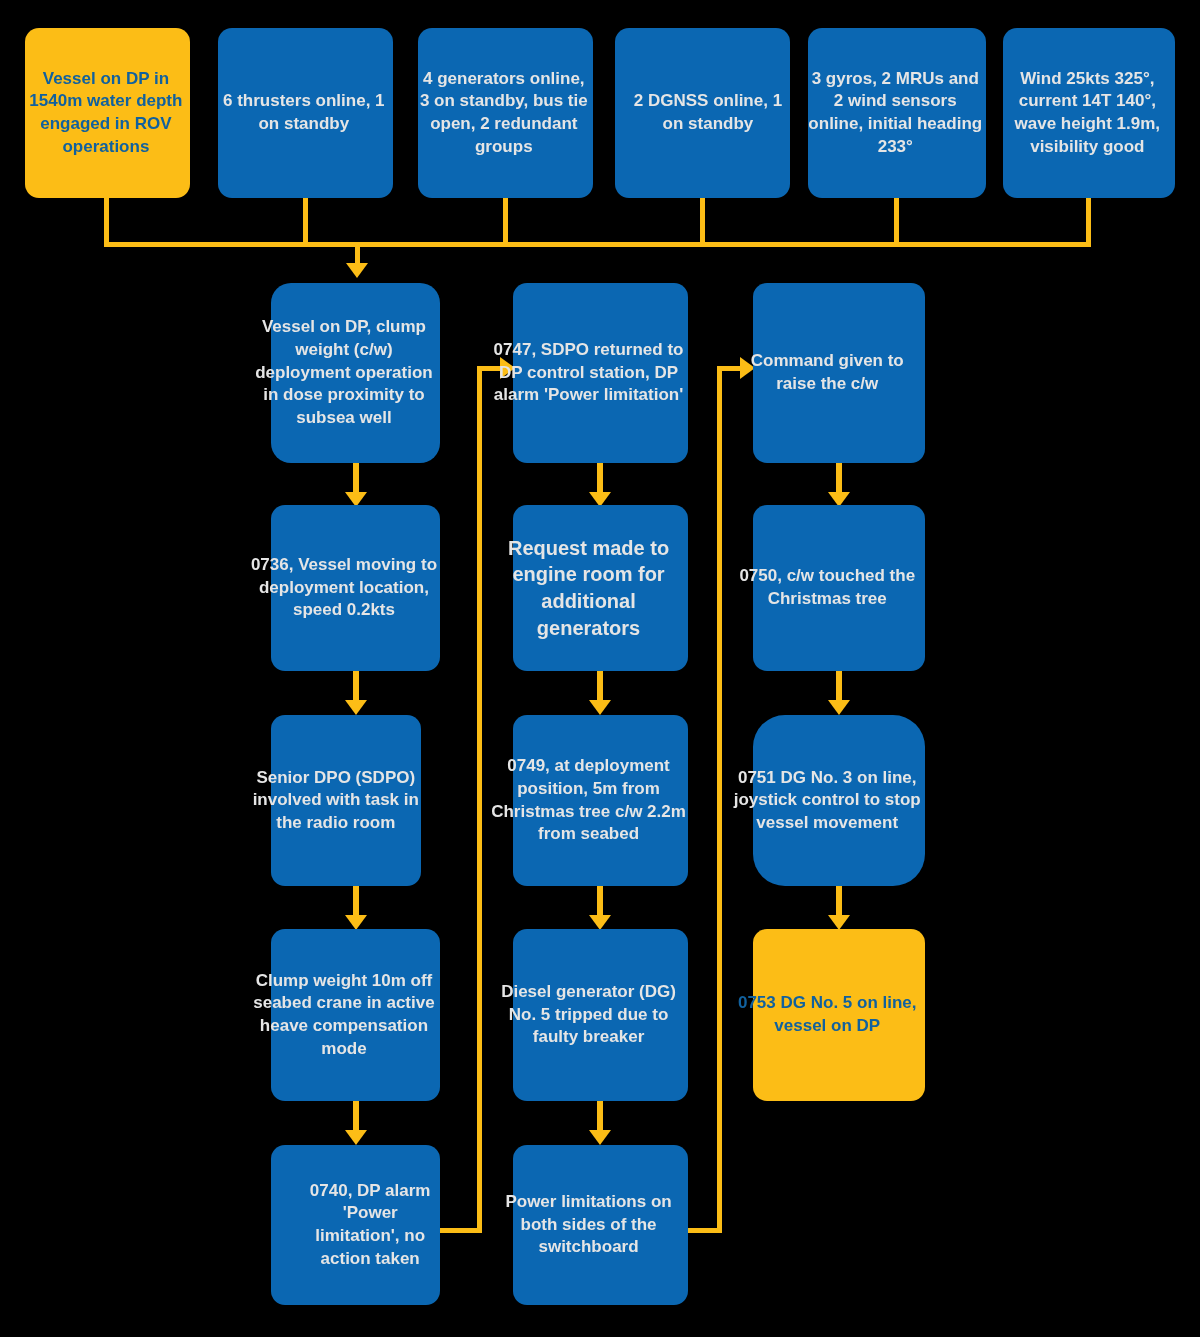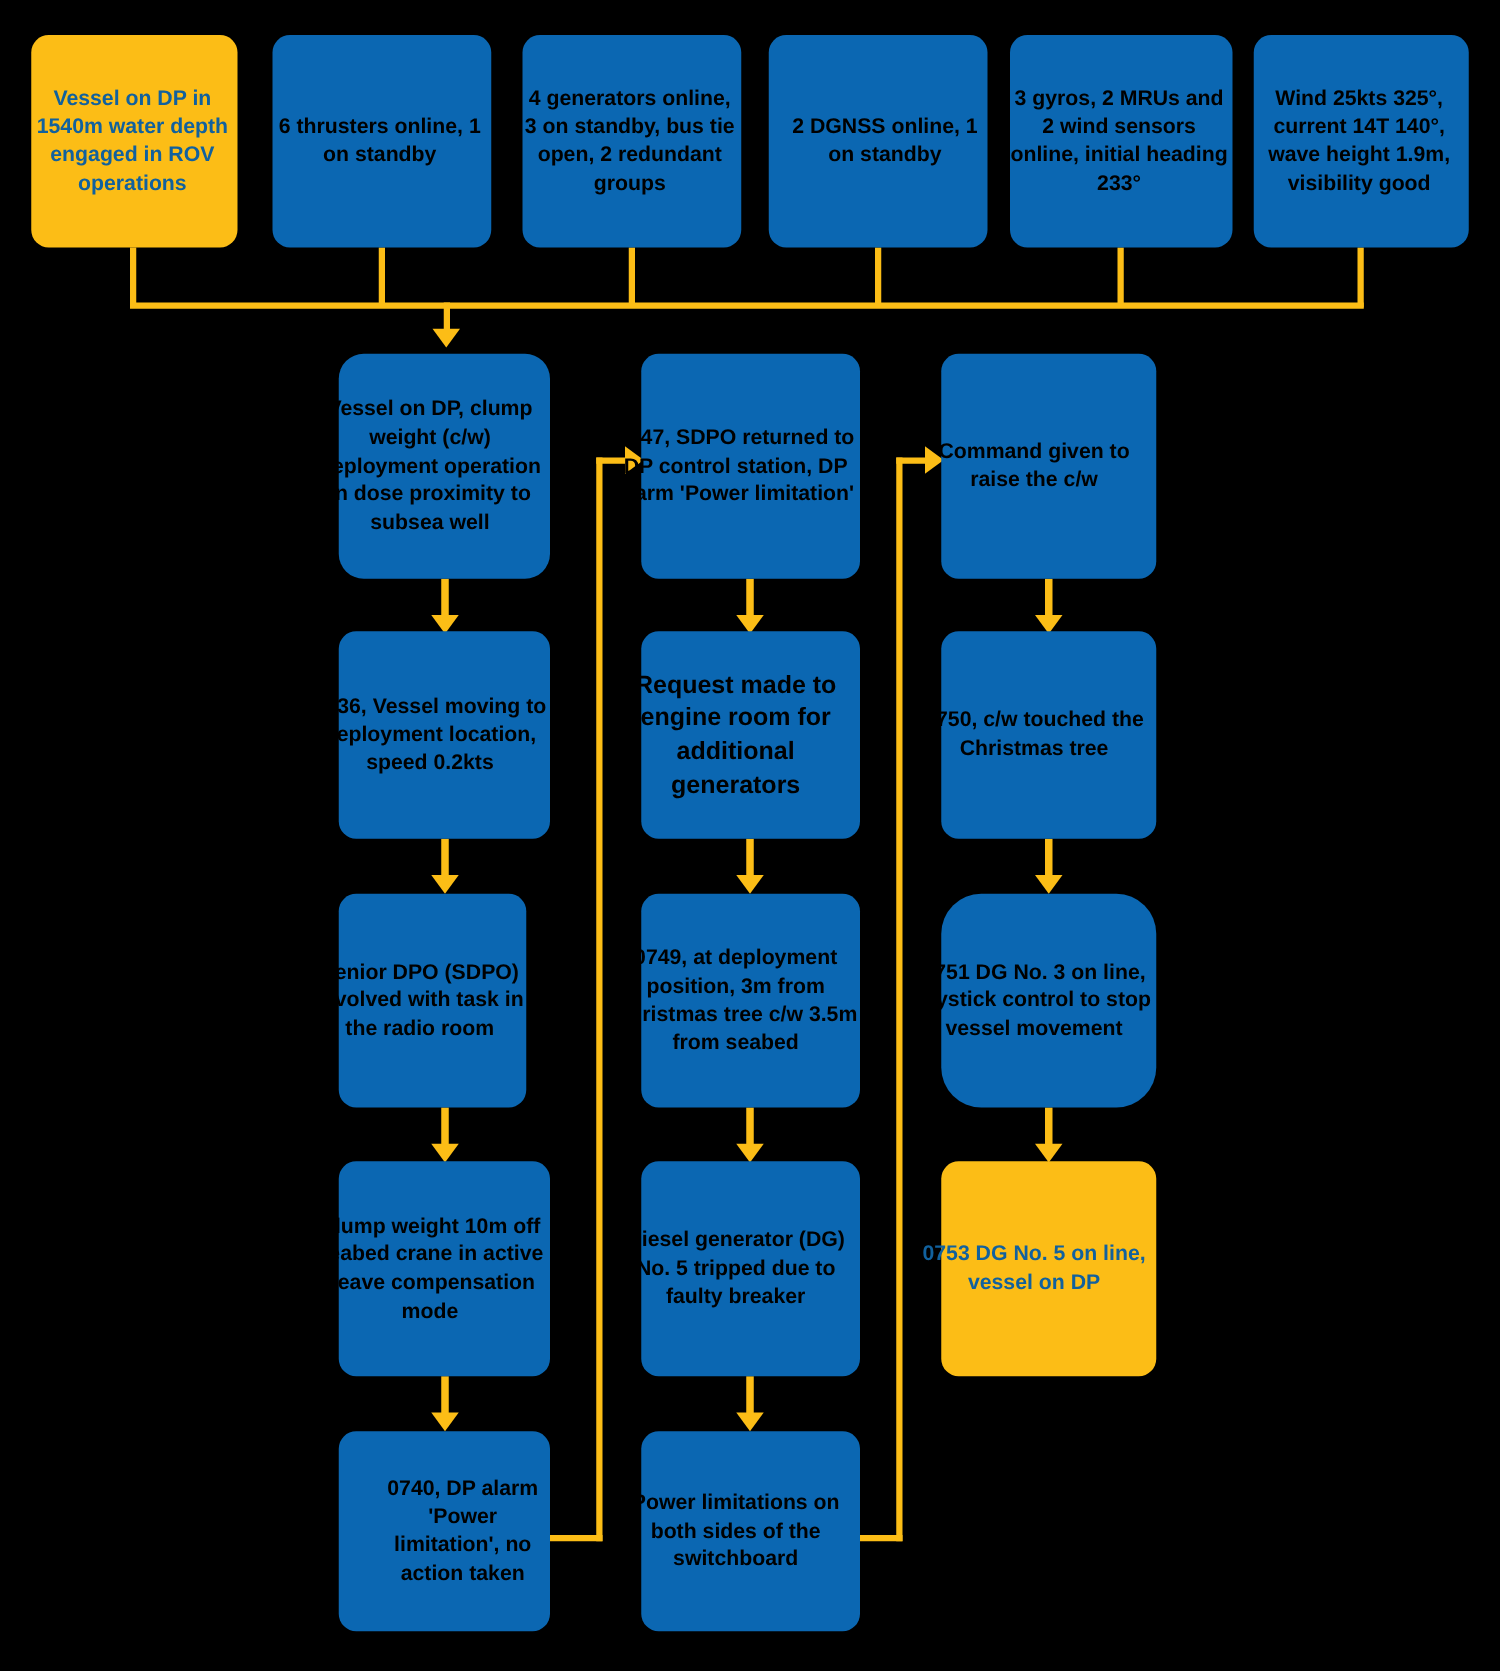--- a/index.html
+++ b/index.html
@@ -35,21 +35,21 @@
     display: block;
     width: 128%;
     margin-left: -14%;
   }
   .node.tight .txt {
     width: 104%;
     margin-left: -2%;
   }
   .node-blue {
     background: #0B67B2;
-    color: #000000;
+    color: #e5e5e5;
   }
   .node-gold {
     background: #FCBD16;
     color: #11619E;
   }
   
   .ln {
     position: absolute;
     background: #FCBD16;
     z-index: 2;
@@ -151,21 +151,21 @@
   <div class="ln" style="left:597px; top:463px; width:6px; height:35px;"></div>
   <div class="arrow-down" style="left:589px; top:492px;"></div>
 
   <div class="node node-blue" style="left:513px; top:505px; width:175px; height:166px; font-size:20px;">
     <span class="txt">Request made to engine room for additional generators</span>
   </div>
   <div class="ln" style="left:597px; top:671px; width:6px; height:35px;"></div>
   <div class="arrow-down" style="left:589px; top:700px;"></div>
 
   <div class="node node-blue" style="left:513px; top:715px; width:175px; height:171px; font-size:17px;">
-    <span class="txt">0749, at deployment position, 3m from Christmas tree c/w 3.5m from seabed</span>
+    <span class="txt">0749, at deployment position, 5m from Christmas tree c/w 2.2m from seabed</span>
   </div>
   <div class="ln" style="left:597px; top:886px; width:6px; height:35px;"></div>
   <div class="arrow-down" style="left:589px; top:915px;"></div>
 
   <div class="node node-blue" style="left:513px; top:929px; width:175px; height:172px; font-size:17px;">
     <span class="txt">Diesel generator (DG) No. 5 tripped due to faulty breaker</span>
   </div>
   <div class="ln" style="left:597px; top:1101px; width:6px; height:35px;"></div>
   <div class="arrow-down" style="left:589px; top:1130px;"></div>
 

